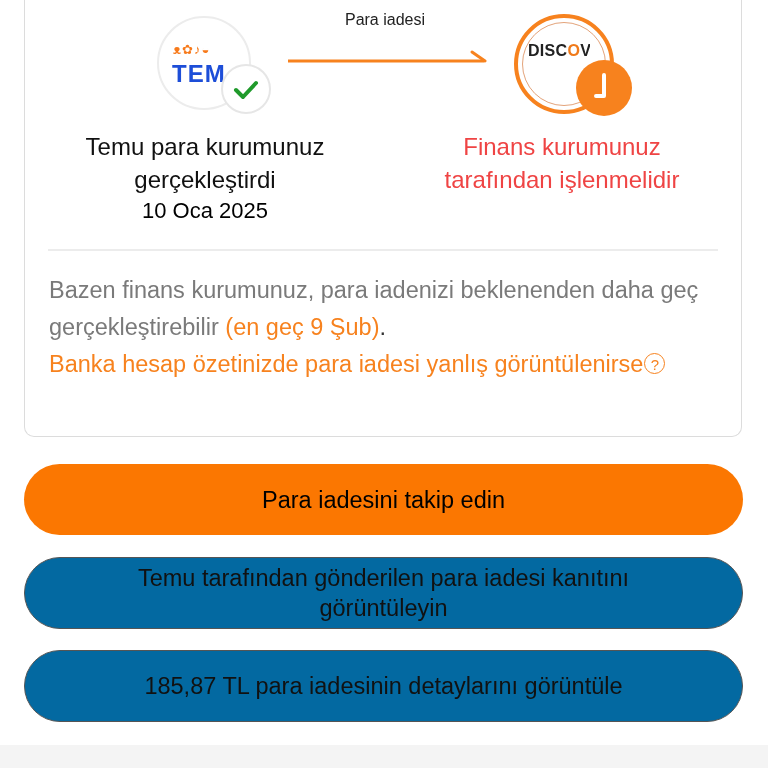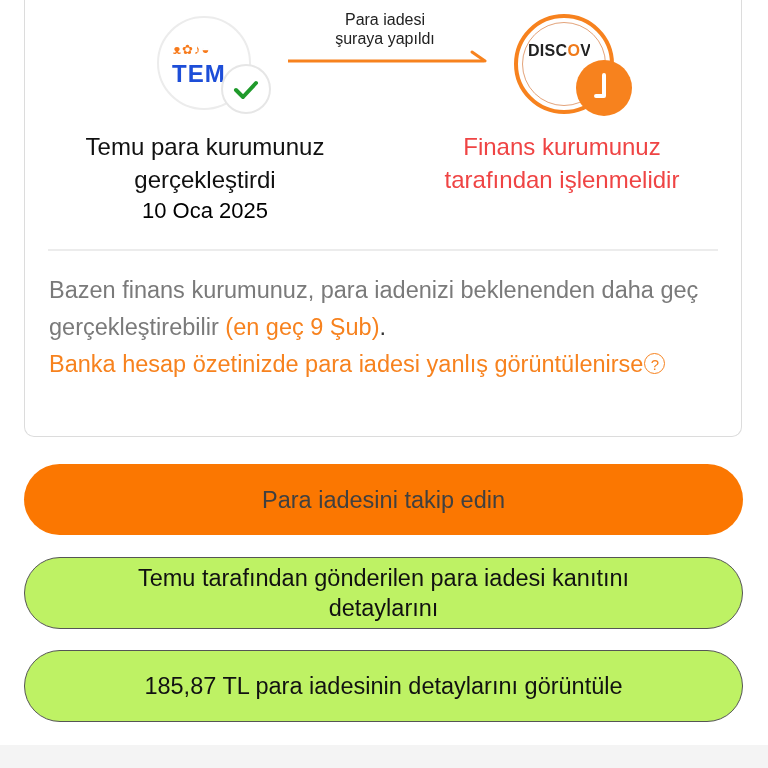--- a/index.html
+++ b/index.html
@@ -68,22 +68,22 @@
   .help-icon {
     display: inline-block; width: 21px; height: 21px; border: 1.8px solid #f7821e; border-radius: 50%;
     font-size: 15px; line-height: 21px; text-align: center; color: #f7821e; vertical-align: 2px;
     box-sizing: border-box; margin-left: 1px;
   }
   .btn {
     position: absolute; left: 24px; width: 719px; box-sizing: border-box; border-radius: 36px;
     text-align: center; display: flex; align-items: center; justify-content: center;
     font-size: 23.5px; line-height: 30px; cursor: pointer;
   }
-  .btn-primary { top: 464px; height: 71px; background: #fb7701; color: #404040; }
-  .btn-outline { background: #bef264; color: #111; border: 1.5px solid #555; }
+  .btn-primary { top: 464px; height: 71px; background: #fb7701; color: #000000; }
+  .btn-outline { background: #0369a1; color: #111; border: 1.5px solid #555; }
   .btn-proof { top: 557px; height: 72px; }
   .btn-details { top: 650px; height: 72px; }
   .footer-bar { position: absolute; left: 0; top: 745px; width: 768px; height: 23px; background: #f4f4f4; }
 </style>
 </head>
 <body>
 
 <div class="card"></div>
 
 <div class="logo-temu">
@@ -91,21 +91,20 @@
   <span class="temu-word">TEM</span>
 </div>
 <div class="check-badge">
   <svg width="46" height="46" viewBox="0 0 46 46">
     <path d="M13 24 L20 31 L33 17" fill="none" stroke="#1f9a2b" stroke-width="4" stroke-linecap="round" stroke-linejoin="round"></path>
   </svg>
 </div>
 
 <div class="arrow-label">
   <div>Para iadesi</div>
-  <div>şuraya yapıldı</div>
 </div>
 <svg class="arrow-line" viewBox="0 0 200 14" style="top:50px;height:14px;">
   <line x1="0" y1="11" x2="196" y2="11" stroke="#f7821e" stroke-width="3"></line>
   <line x1="184" y1="2" x2="197" y2="11" stroke="#f7821e" stroke-width="3" stroke-linecap="round"></line>
 </svg>
 
 <div class="logo-discover">
   <div class="inner"></div>
   <div class="discover-text"><span>DISC</span><span class="o">O</span><span>VE</span></div>
 </div>
@@ -131,20 +130,20 @@
   <span>Bazen finans kurumunuz, para iadenizi beklenenden daha geç gerçekleştirebilir </span><span class="orange">(en geç 9 Şub)</span><span class="dark">.</span><br>
   <span class="orange"><span>Banka hesap özetinizde para iadesi yanlış görüntülenirse</span><span class="help-icon">?</span></span>
 </div>
 
 <div class="btn btn-primary">
   <span>Para iadesini takip edin</span>
 </div>
 <div class="btn btn-outline btn-proof">
   <div>
     <div>Temu tarafından gönderilen para iadesi kanıtını</div>
-    <div>detaylarını</div>
+    <div>görüntüleyin</div>
   </div>
 </div>
 <div class="btn btn-outline btn-details">
   <span>185,87 TL para iadesinin detaylarını görüntüle</span>
 </div>
 
 <div class="footer-bar"></div>
 
 </body></html>

